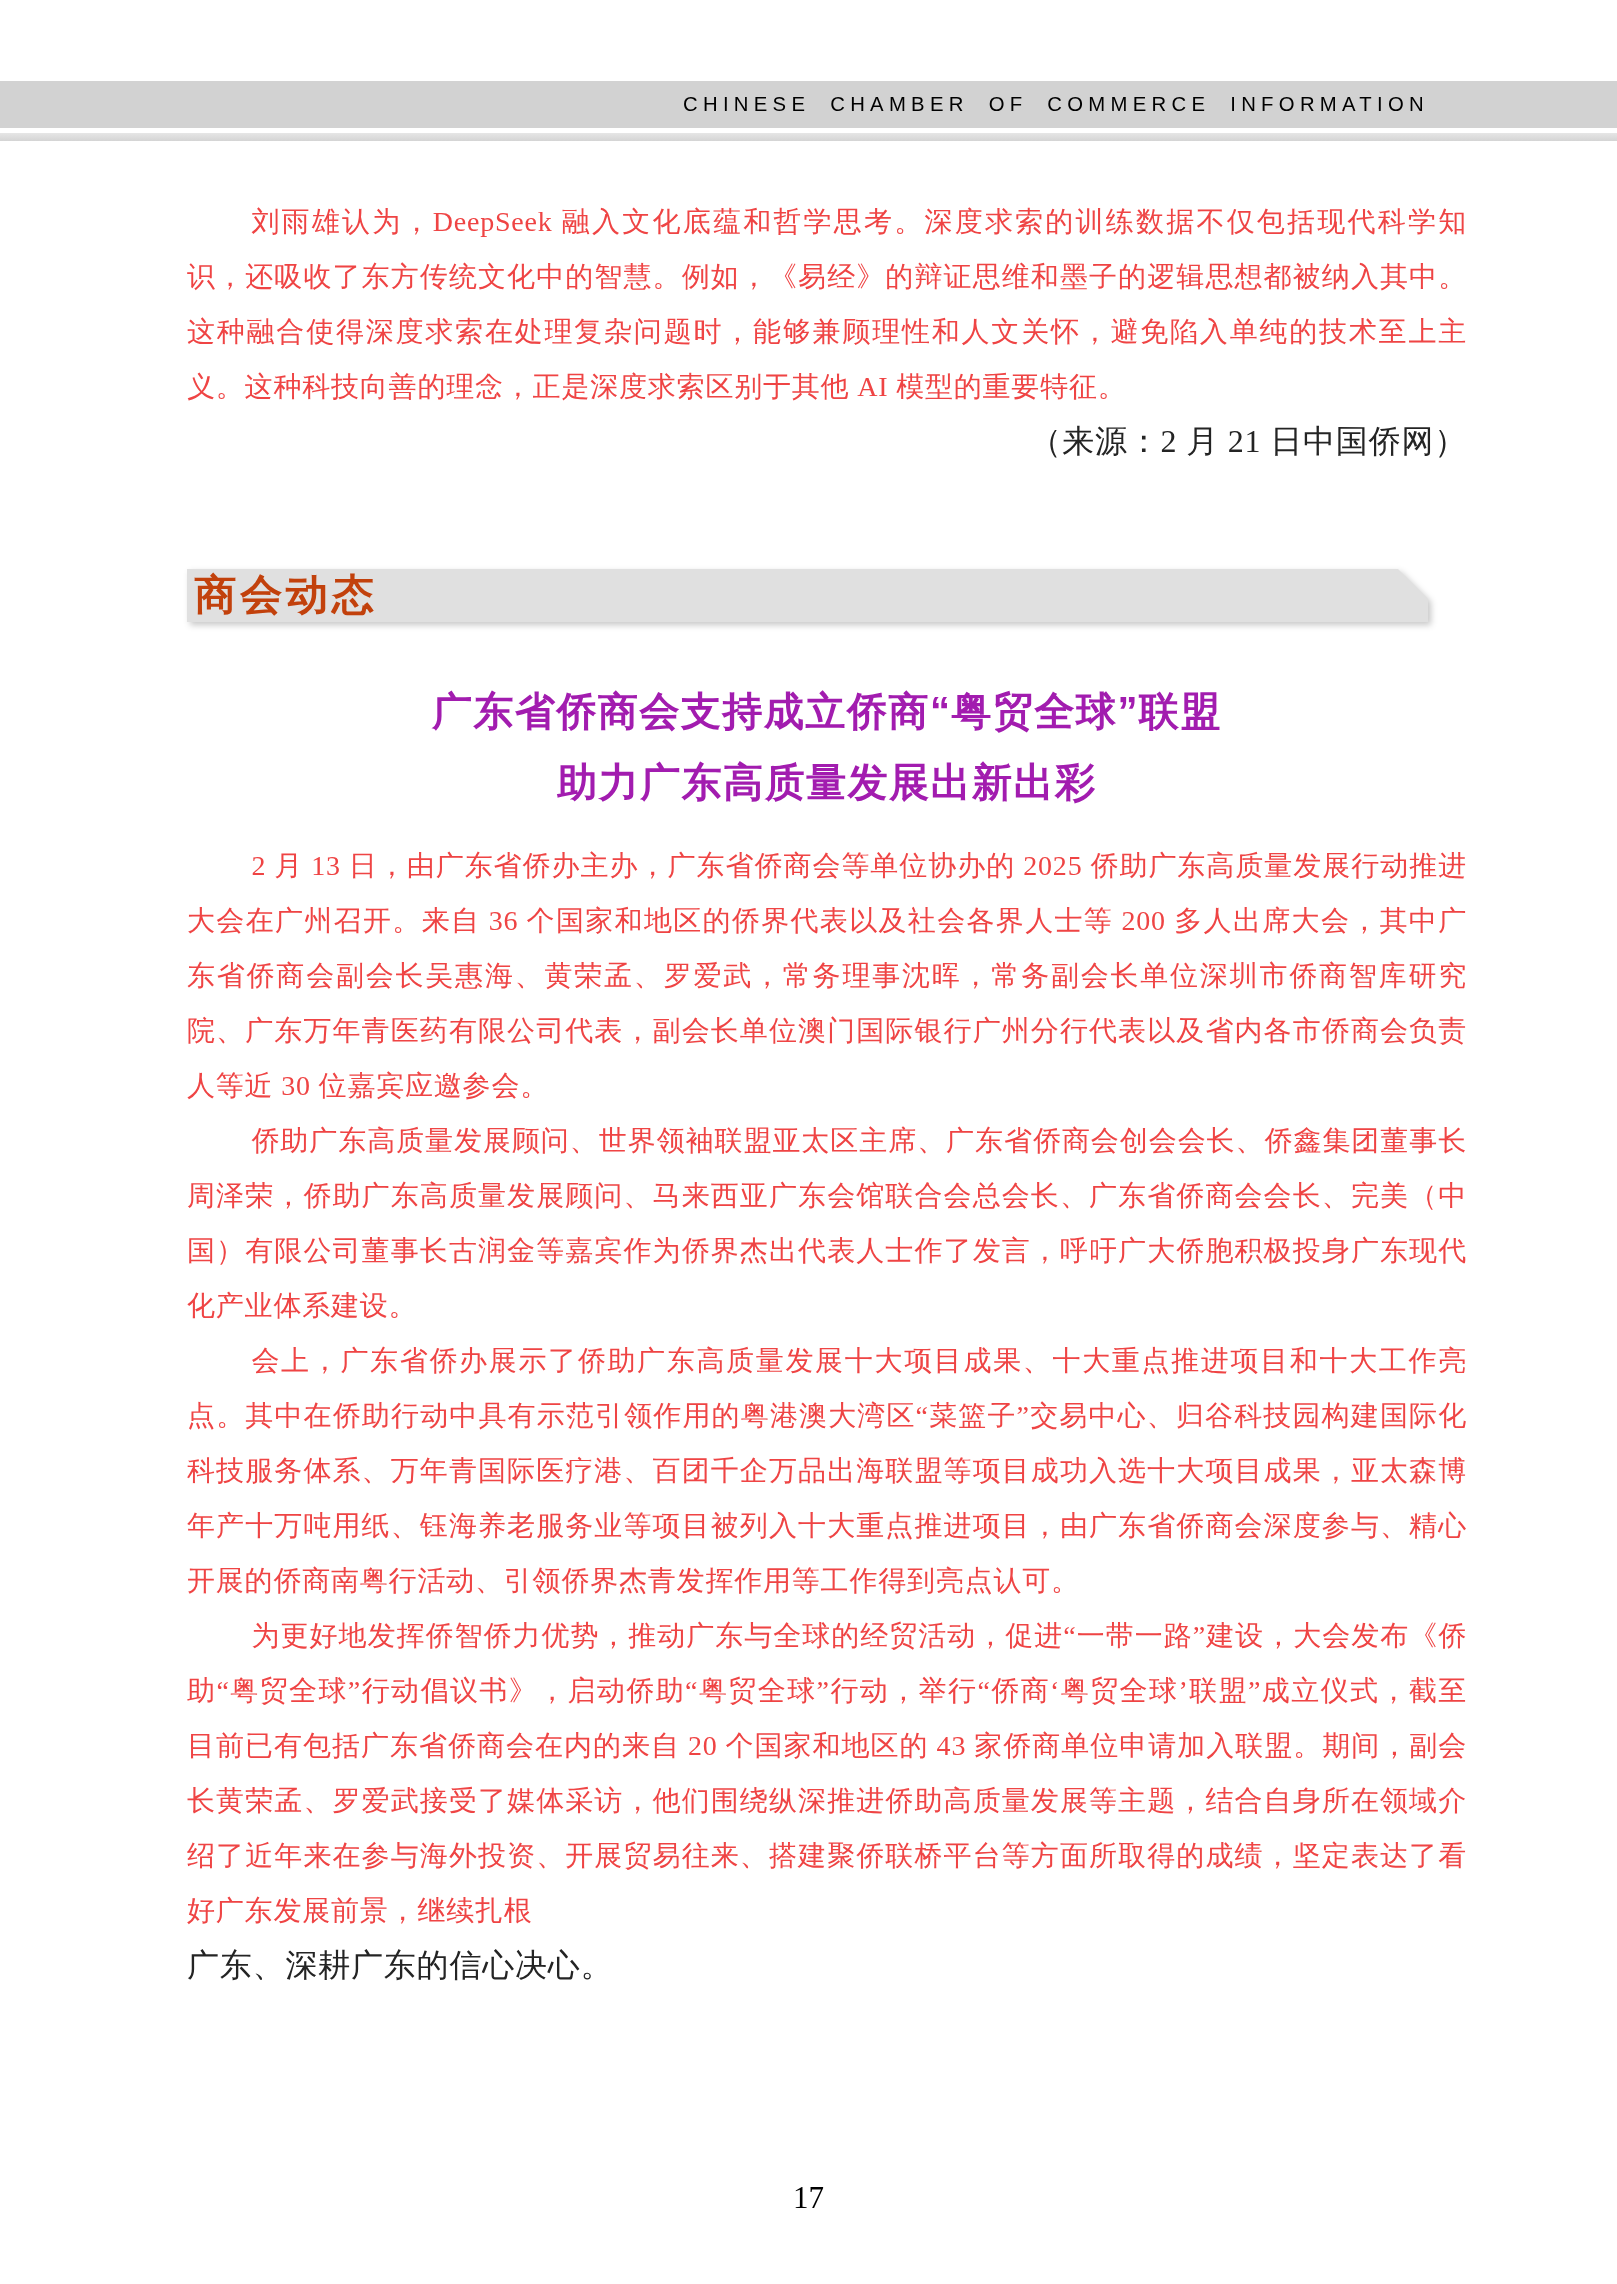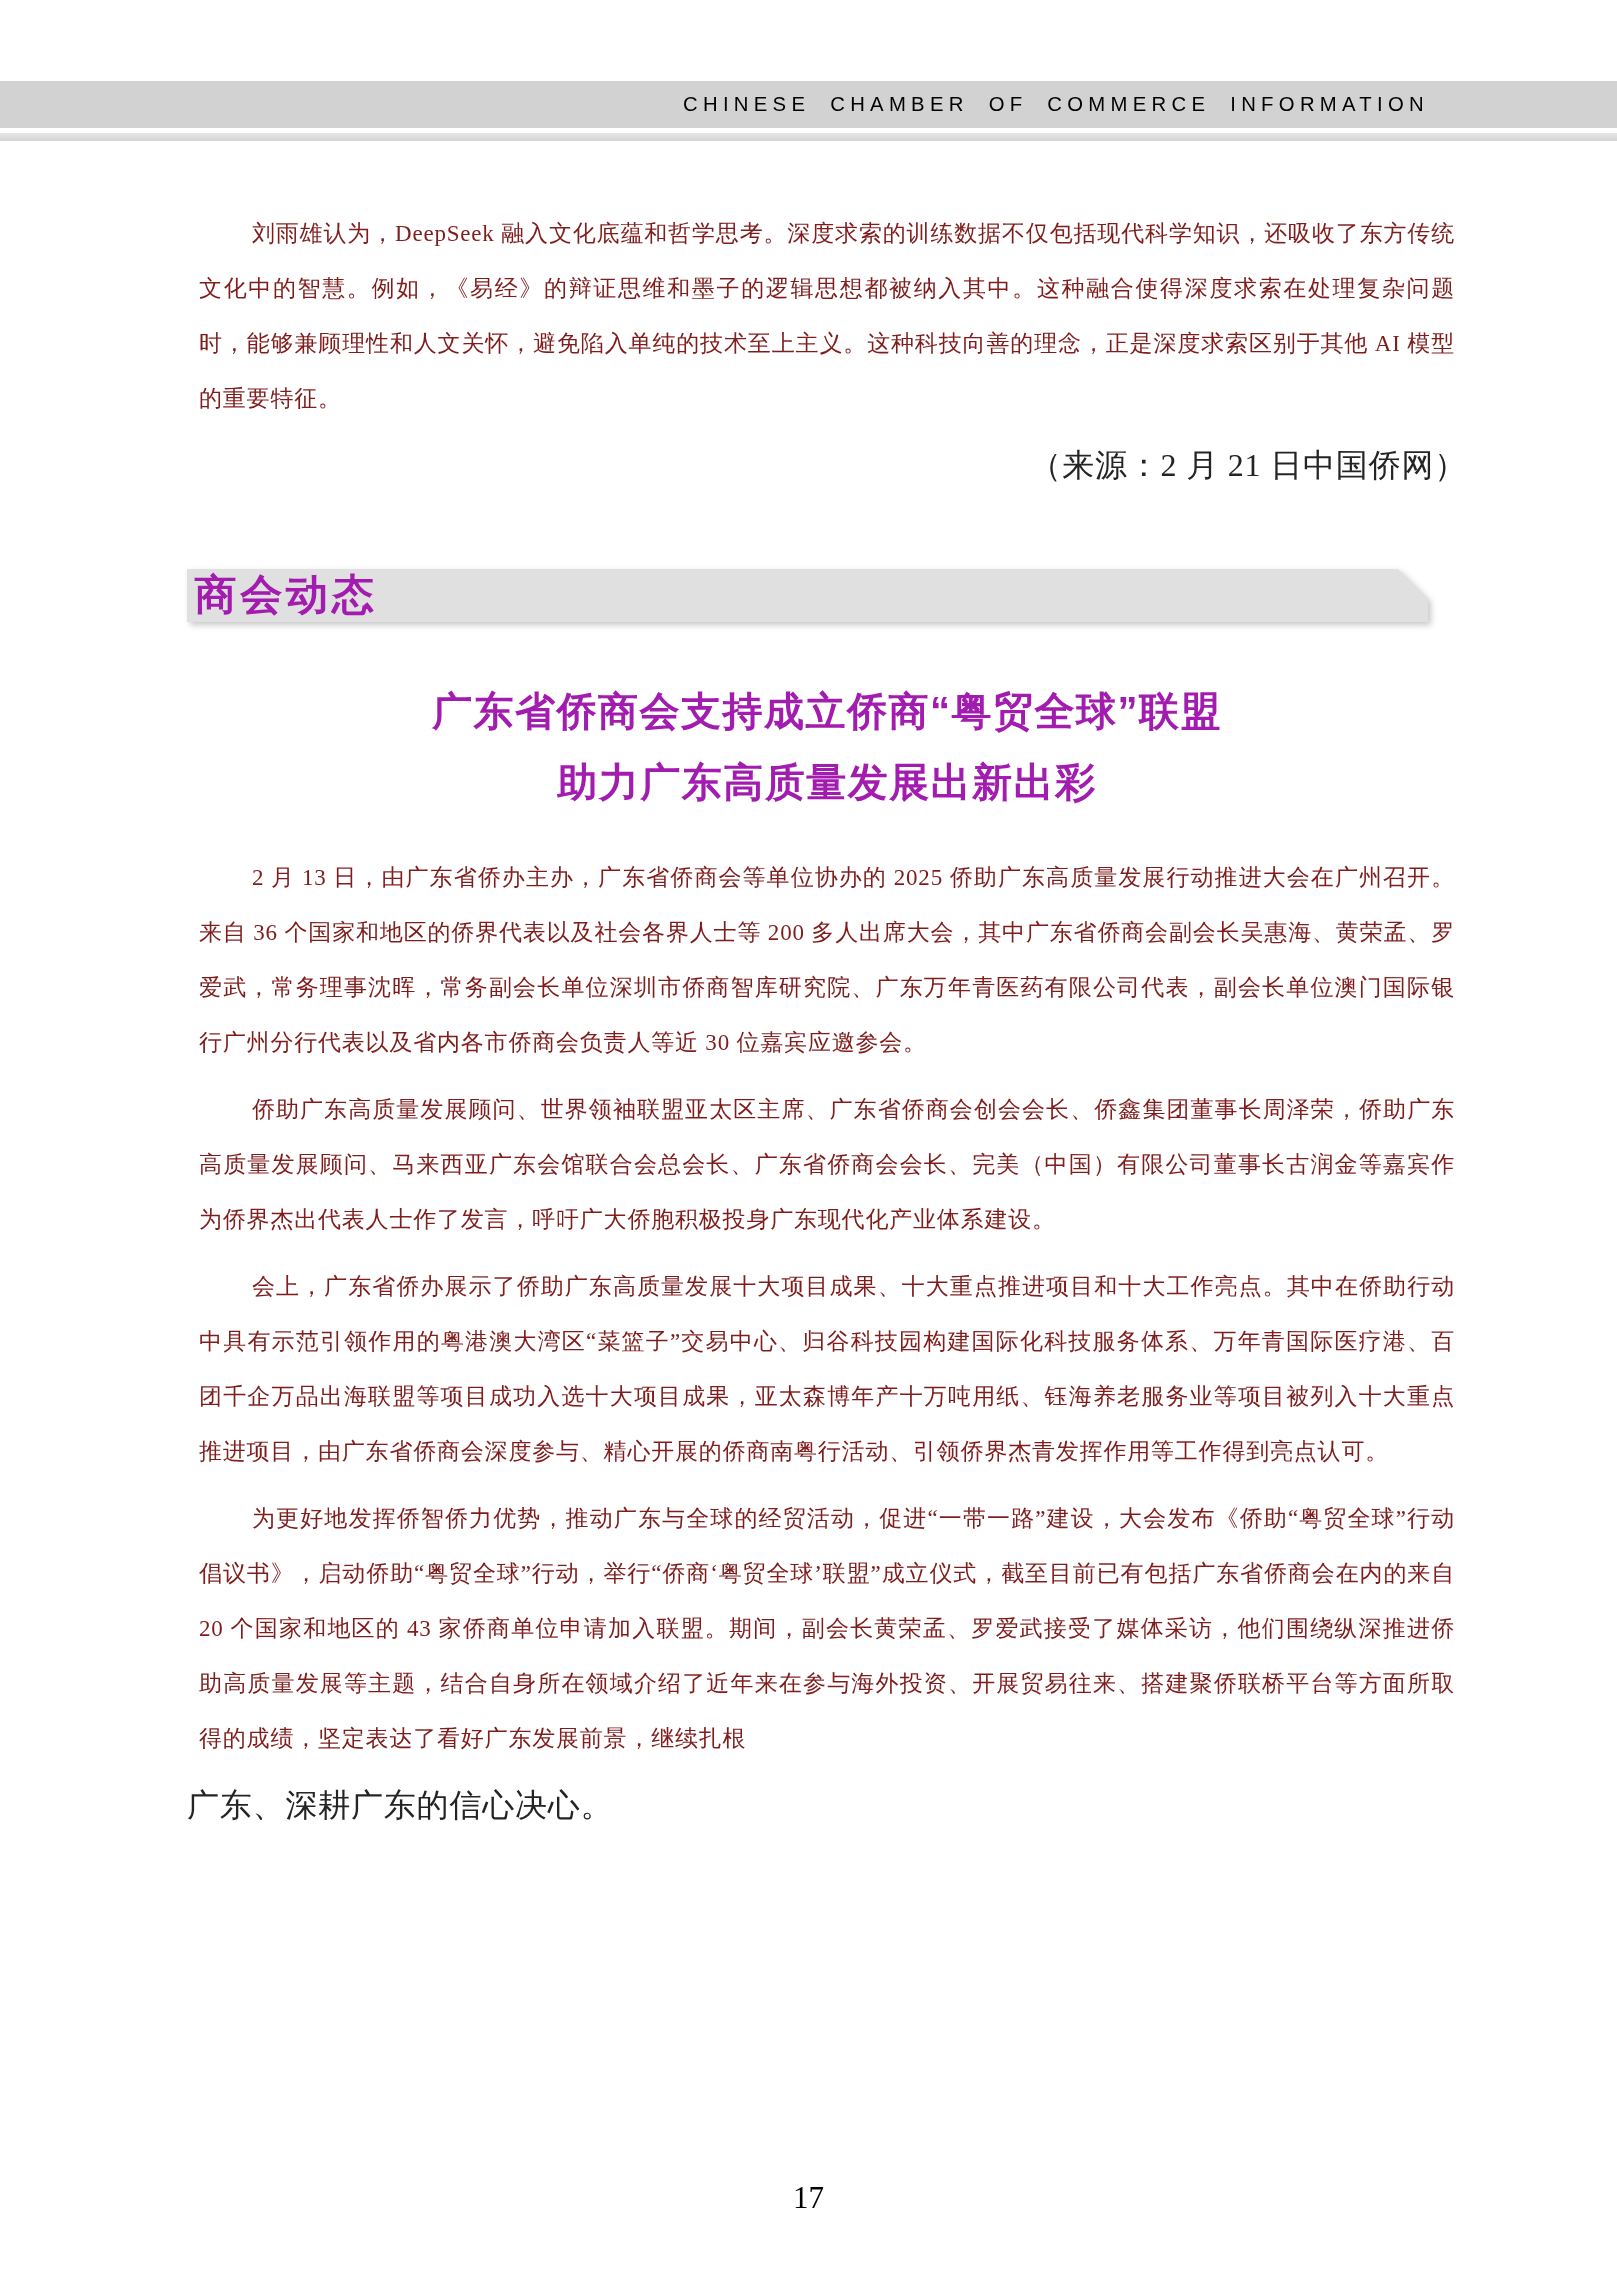--- a/index.html
+++ b/index.html
@@ -49,27 +49,27 @@
   }
 
   
   .article1-block {
     position: absolute;
     left: 187px;
     width: 1280px;
     top: 194px;
   }
   .body-par {
-    margin: 12px;
-    font-size: 23px;
+    margin: 0;
+    font-size: 28px;
     line-height: 55px;
     letter-spacing: 0.8px;
     text-align: justify;
     text-indent: 2.3em;
-    color: #7f1d1d;
+    color: #ef4444;
   }
   .source-line {
     font-size: 32px;
     line-height: 55px;
     letter-spacing: 0.8px;
     text-align: right;
     color: #242424;
   }
 
   
@@ -85,21 +85,21 @@
     background: #e0e0e0;
     clip-path: polygon(0 0, calc(100% - 30px) 0, 100% 30px, 100% 100%, 0 100%);
     display: flex;
     align-items: center;
   }
   .section-label {
     font-family: "Liberation Serif", "DejaVu Serif", serif;
     font-weight: bold;
     font-size: 42px;
     letter-spacing: 3.8px;
-    color: #a21caf;
+    color: #c2410c;
     padding-left: 7.5px;
     line-height: 53px;
   }
 
   
   .article2-title {
     position: absolute;
     left: 187px;
     width: 1280px;
     top: 676px;

